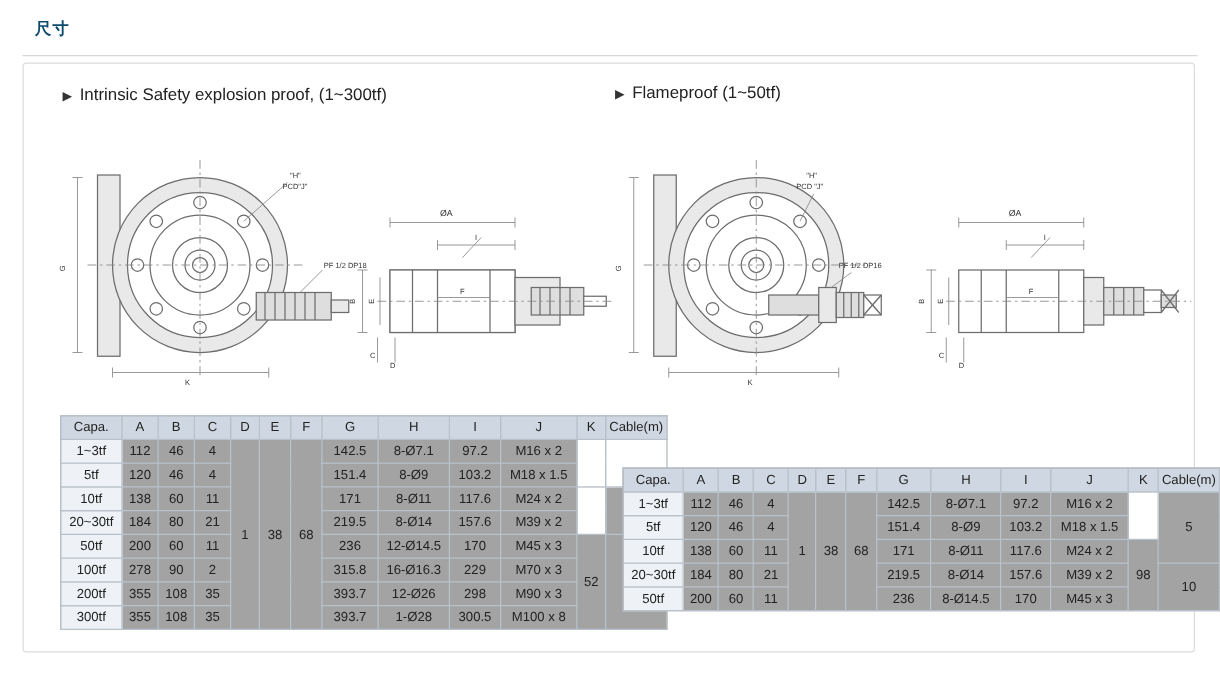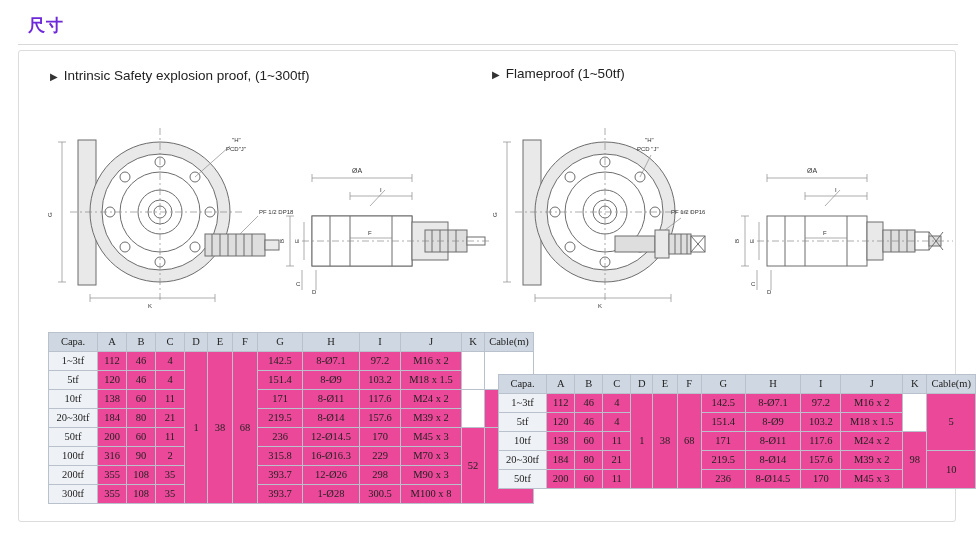--- a/index.html
+++ b/index.html
@@ -6,21 +6,21 @@
   body{
     width:976px;height:538px;
     background:#ffffff;
     font-family:"Liberation Sans", sans-serif;
     color:#222;
     position:relative;
     overflow:hidden;
   }
   .page-title{
     position:absolute;left:28px;top:14px;
-    font-size:17px;font-weight:bold;color:#6d28d9;
+    font-size:13px;font-weight:bold;color:#0c4a6e;
     letter-spacing:1px;
   }
   .title-rule{
     position:absolute;left:18px;top:44px;width:940px;height:1px;background:#d8d8d8;
   }
   .panel{
     position:absolute;left:18px;top:50px;width:938px;height:472px;
     border:1px solid #dcdcdc;border-radius:3px;background:#fff;
     box-sizing:border-box;
   }
@@ -39,21 +39,21 @@
   .fillgray2{fill:#dedede;stroke:#6d6d6d;stroke-width:1;}
   .fillw{fill:#ffffff;stroke:#6d6d6d;stroke-width:1;}
   .cl{stroke:#8a8a8a;stroke-width:0.7;fill:none;stroke-dasharray:7,3,2,3;}
   .dim{stroke:#8a8a8a;stroke-width:0.7;fill:none;}
   .txt{font-family:"Liberation Sans", sans-serif;font-size:6px;fill:#333;}
   .txt7{font-family:"Liberation Sans", sans-serif;font-size:7px;fill:#333;}
 
   
   table.spec{
     position:absolute;border-collapse:collapse;
-    font-size:10.5px;color:#222;background:#ec4899;font-family:Liberation Serif, serif;
+    font-size:10.5px;color:#222;background:#a3a3a3;
   }
   table.spec th, table.spec td{
     border:1px solid #b9c2cc;
     text-align:center;
     padding:0;
     height:18px;
     line-height:18px;
     white-space:nowrap;
   }
   table.spec th{
@@ -330,21 +330,21 @@
       <td>11</td>
       <td>236</td>
       <td>12-Ø14.5</td>
       <td>170</td>
       <td>M45 x 3</td>
       <td rowspan="4">52</td>
       <td rowspan="4">10</td>
     </tr>
     <tr>
       <td class="cap">100tf</td>
-      <td>316</td>
+      <td>278</td>
       <td>90</td>
       <td>2</td>
       <td>315.8</td>
       <td>16-Ø16.3</td>
       <td>229</td>
       <td>M70 x 3</td>
     </tr>
     <tr>
       <td class="cap">200tf</td>
       <td>355</td>

